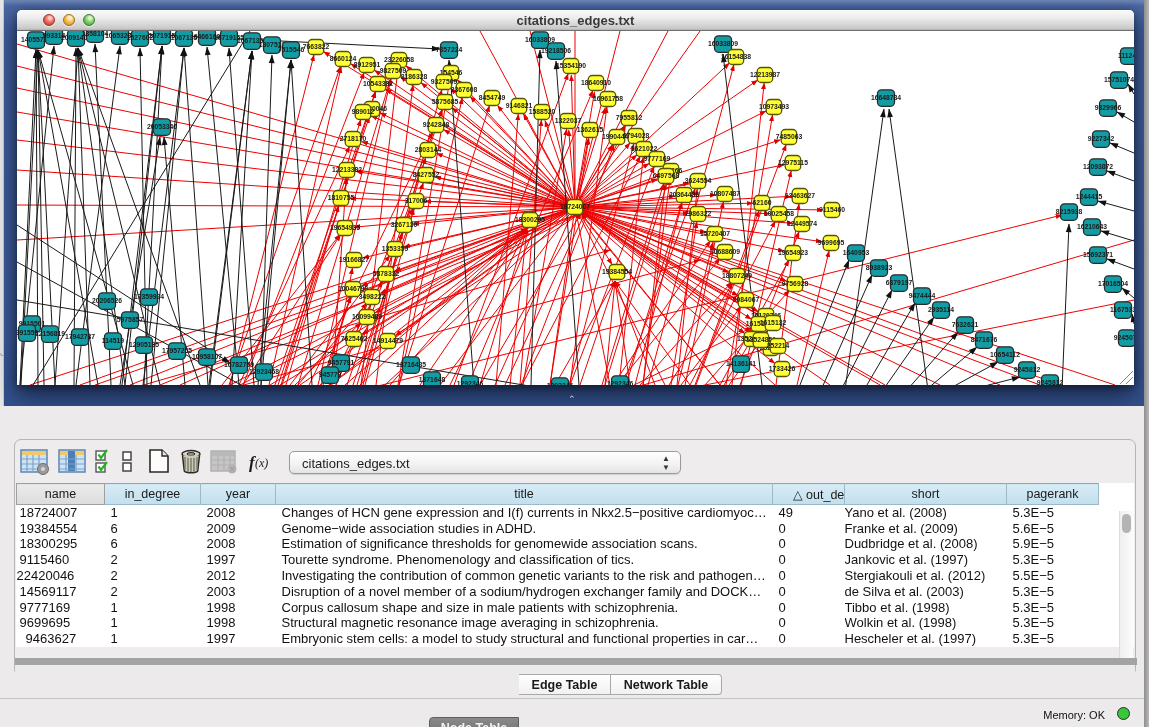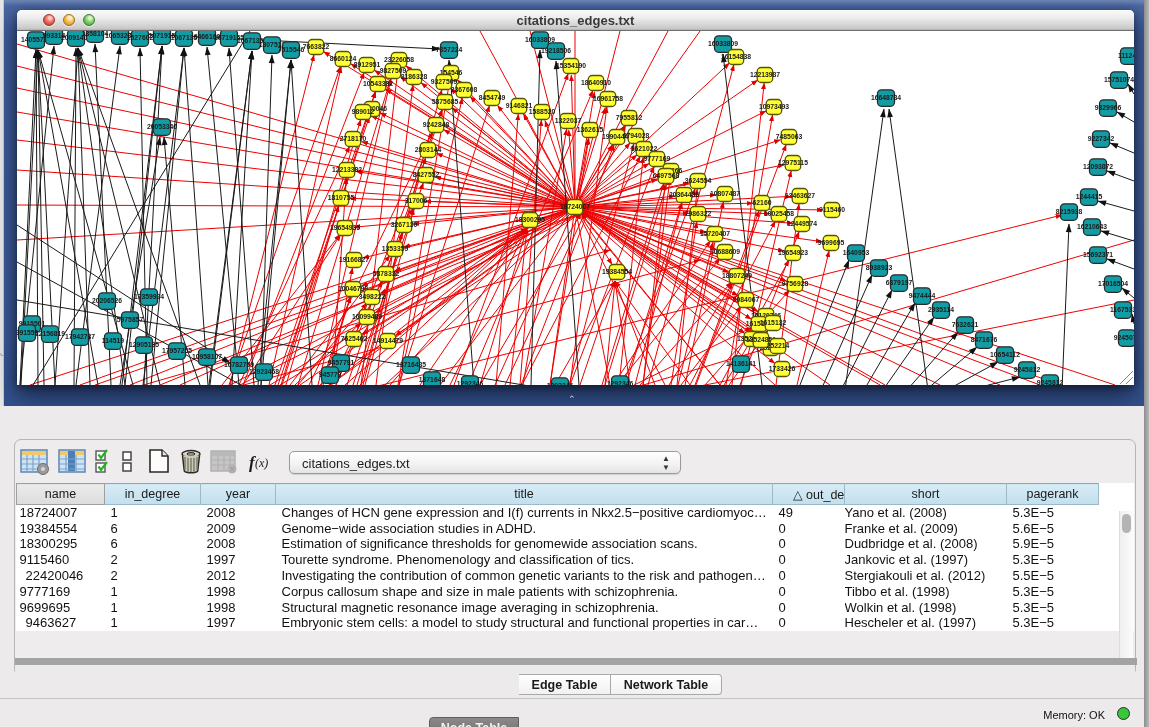--- a/index.html
+++ b/index.html
@@ -738,27 +738,36 @@
 <tr>
               <td class="c0" style="padding-left:3px">9115460</td>
               <td class="c1">2</td>
               <td class="c2">1997</td>
               <td class="c3">Tourette syndrome. Phenomenology and classification of tics.</td>
               <td class="c4">0</td>
               <td class="c5">Jankovic et al. (1997)</td>
               <td class="c6">5.3E−5</td>
             </tr>
 <tr>
-              <td class="c0" style="padding-left:9px">22420046</td>
+              <td class="c0" style="padding-left:0">22420046</td>
               <td class="c1">2</td>
               <td class="c2">2012</td>
               <td class="c3">Investigating the contribution of common genetic variants to the risk and pathogen…</td>
               <td class="c4">0</td>
               <td class="c5">Stergiakouli et al. (2012)</td>
               <td class="c6">5.5E−5</td>
+            </tr>
+<tr>
+              <td class="c0" style="padding-left:3px">14569117</td>
+              <td class="c1">2</td>
+              <td class="c2">2003</td>
+              <td class="c3">Disruption of a novel member of a sodium/hydrogen exchanger family and DOCK…</td>
+              <td class="c4">0</td>
+              <td class="c5">de Silva et al. (2003)</td>
+              <td class="c6">5.3E−5</td>
             </tr>
 <tr>
               <td class="c0" style="padding-left:3px">9777169</td>
               <td class="c1">1</td>
               <td class="c2">1998</td>
               <td class="c3">Corpus callosum shape and size in male patients with schizophrenia.</td>
               <td class="c4">0</td>
               <td class="c5">Tibbo et al. (1998)</td>
               <td class="c6">5.3E−5</td>
             </tr>

